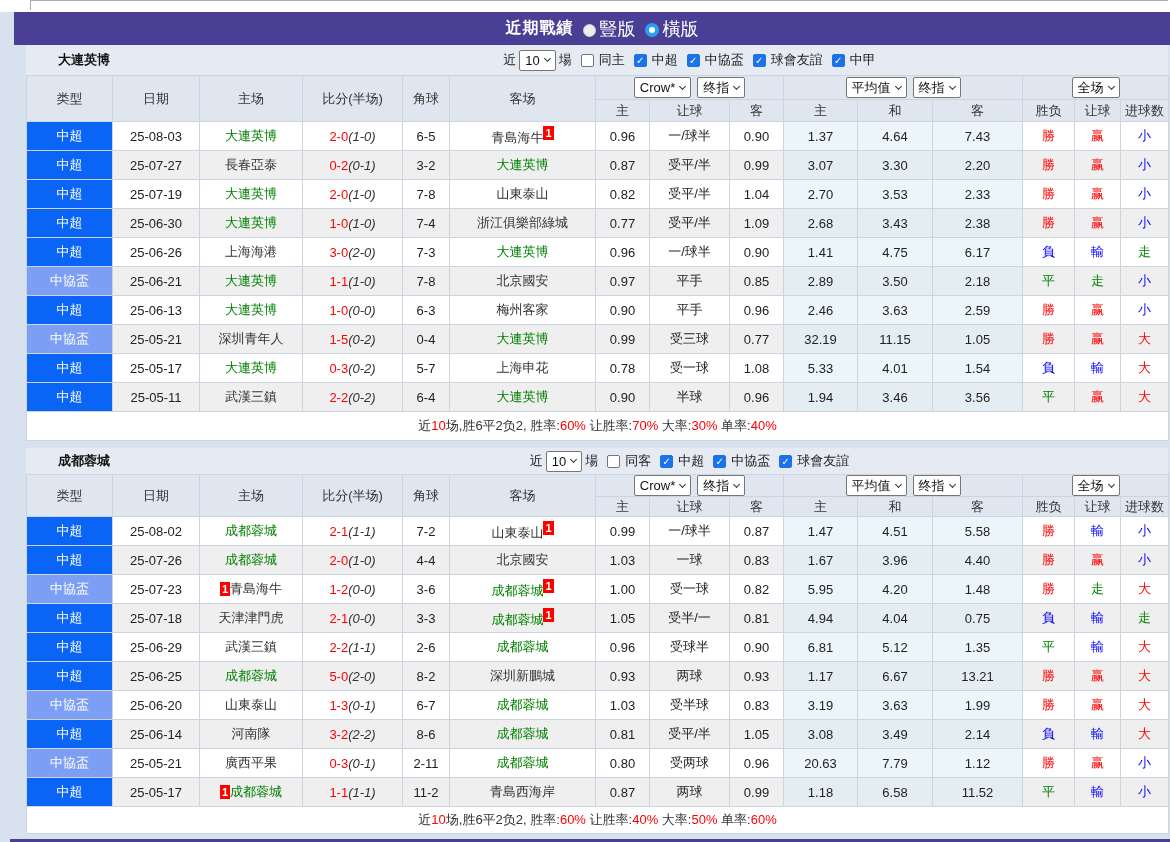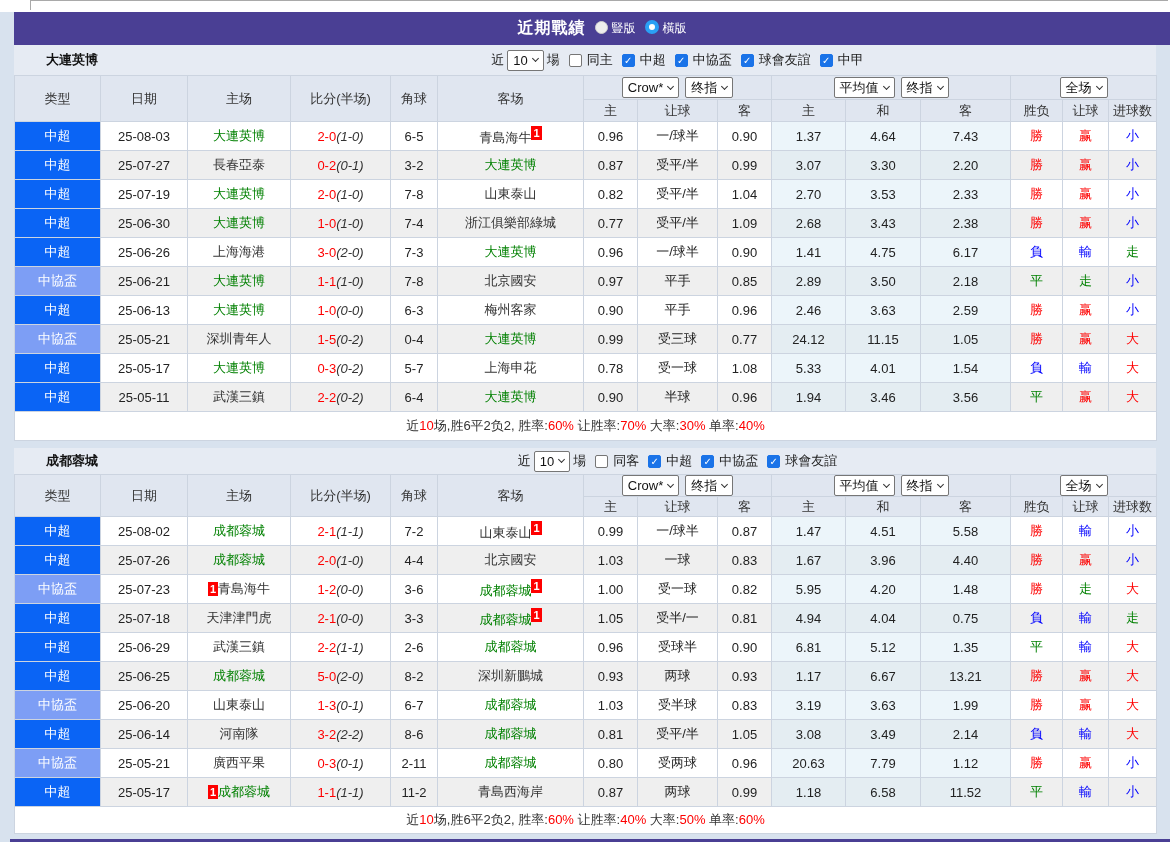--- a/index.html
+++ b/index.html
@@ -7,22 +7,22 @@
     font-family:"Liberation Sans","DejaVu Sans",sans-serif; background:#d8e2ee; }
   .top-strip { height:12px; background:#fff; position:relative; }
   .frame-line { position:absolute; left:30px; right:2px; top:0; height:10px;
     border-top:1px solid #a9a9a9; border-left:1px solid #a9a9a9; }
   .title-bar { margin-left:14px; height:33px; background:#4a3f94; color:#fff;
     display:flex; align-items:center; justify-content:center; gap:9px;padding-left:20px; }
   .title-bar .ttl { font-size:16px; font-weight:bold; letter-spacing:1px; }
   .radio { display:inline-block; border-radius:50%; vertical-align:-2px; margin-right:4px; }
   .radio.off { width:13px; height:13px; background:#ededed; border:1px solid #cfcfcf; }
   .radio.on  { width:14px; height:14px; background:#fff; border:4px solid #2aa0f5; }
-  .radio-label { font-size:12px; cursor:pointer; }
-  #sections { margin-left:14px; width:1142px; }
+  .radio-label { font-size:18px; cursor:pointer; }
+  #sections { margin-left:26px; width:1142px; }
   .section { margin-bottom:0; }
   .gap1 { height:7px; }
   .gap2 { height:5px; }
   .filter-row { height:30px; background:#e6ebf3; display:flex; align-items:center; font-size:13px; color:#222; }
   .compact .filter-row { height:26px; }
   .team-name { width:185px; padding-left:32px; font-weight:bold; font-size:13px; color:#111; }
   .controls { flex:1; display:flex; align-items:center; justify-content:center; gap:3px; }
   .sel { display:inline-flex; align-items:center; justify-content:space-between; gap:5px;
     background:#fff; border:1px solid #767676; border-radius:2px; height:21px;
     padding:0 5px; font-size:13px; color:#111; cursor:pointer; }
@@ -297,21 +297,21 @@
           <tr class="even">
             <td class="type" style="background: rgb(125, 158, 245);">中協盃</td>
             <td>25-05-21</td>
             <td><span class="t-norm">深圳青年人</span></td>
             <td><span class="s-main">1-5</span><span class="s-half">(0-2)</span></td>
             <td>0-4</td>
             <td><span class="t-focus">大連英博</span></td>
             <td>0.99</td>
             <td>受三球</td>
             <td>0.77</td>
-            <td class="avg">24.12</td>
+            <td class="avg">32.19</td>
             <td class="avg">11.15</td>
             <td class="avg">1.05</td>
             <td style="color: rgb(254, 0, 0);">勝</td>
             <td style="color: rgb(254, 0, 0);">赢</td>
             <td style="color: rgb(254, 0, 0);">大</td>
           </tr>
           <tr class="odd">
             <td class="type" style="background: rgb(10, 100, 245);">中超</td>
             <td>25-05-17</td>
             <td><span class="t-focus">大連英博</span></td>

